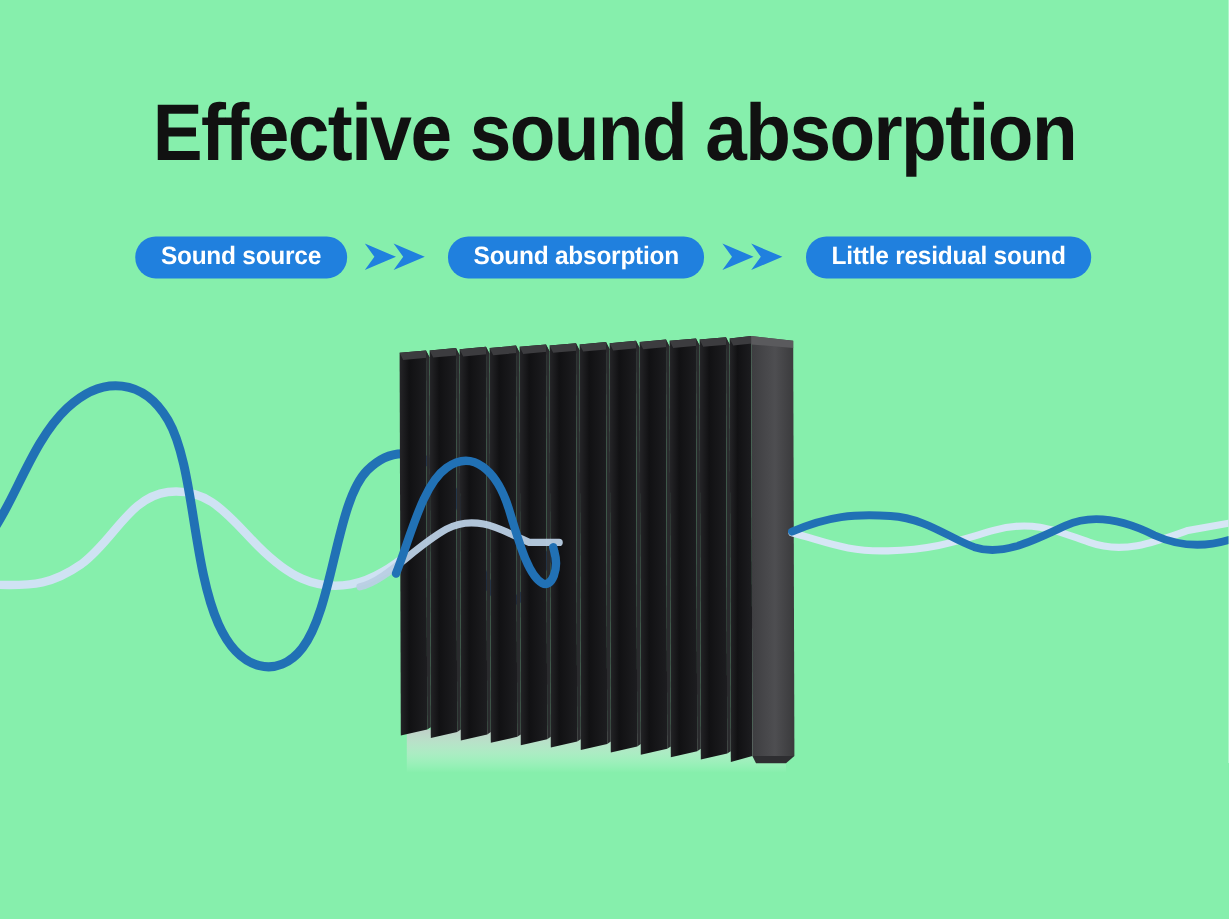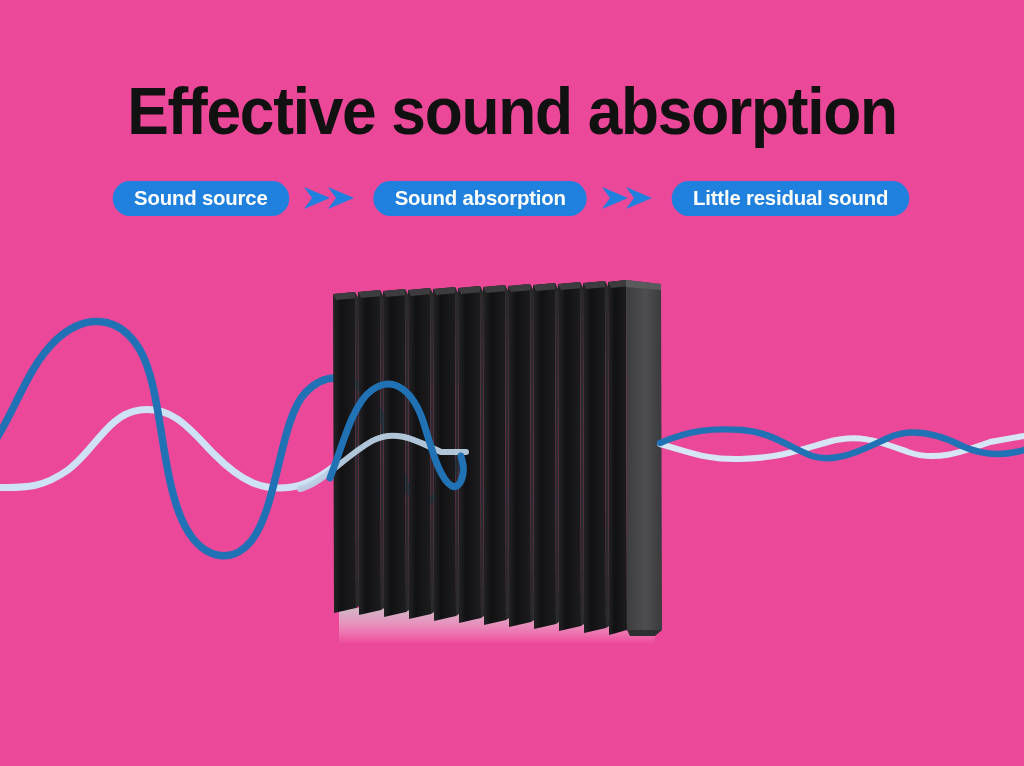--- a/index.html
+++ b/index.html
@@ -34,21 +34,21 @@
     line-height: 78px;
     white-space: nowrap;
     transform: scaleX(0.93);
     transform-origin: center center;
   }
 
   
   #pill-row {
     position: absolute;
     left: 0;
-    top: 178px;
+    top: 194px;
     width: 1024px;
     height: 40px;
     display: flex;
     align-items: center;
     justify-content: center;
   }
   .pill {
     height: 35px;
     border-radius: 18px;
     background: #2080de;
@@ -95,21 +95,21 @@
     left: 325px;
     top: 278px;
     width: 350px;
     height: 368px;
   }
   #foam-panel svg { display: block; }
 </style>
 </head>
 <body>
 
-<div id="stage" style="background: #ec4899;">
+<div id="stage" style="background: #86efac;">
 
   <div id="page-title">Effective sound absorption</div>
 
   <div id="pill-row">
 
     <div class="pill" style="background: rgb(32, 128, 222); color: rgb(255, 255, 255);">Sound source</div>
 
     <div class="arrow-sep">
       <svg width="58" height="30" viewBox="0 0 58 30" aria-hidden="true">
         <path d="M2 4 L28 15 L2 26 L10 15 Z" fill="#2080de"></path>

